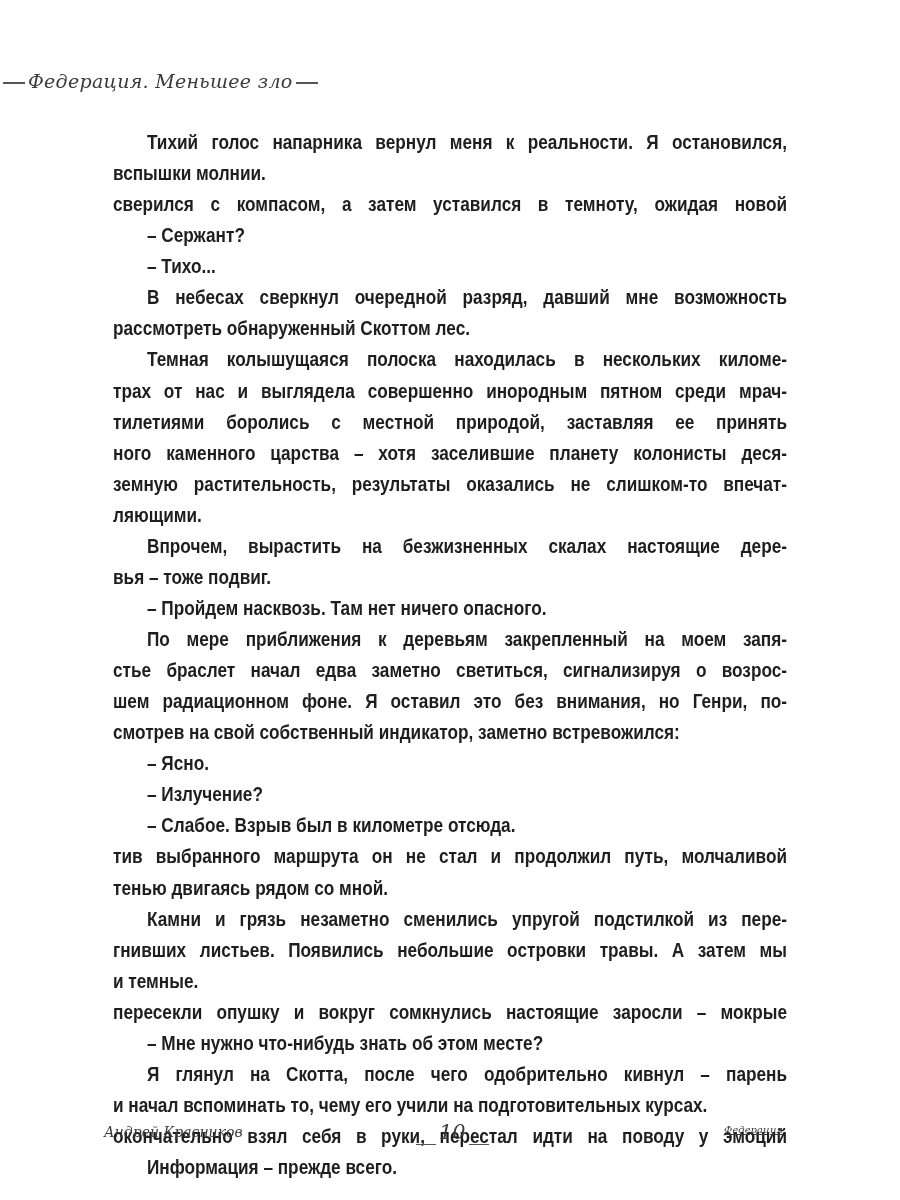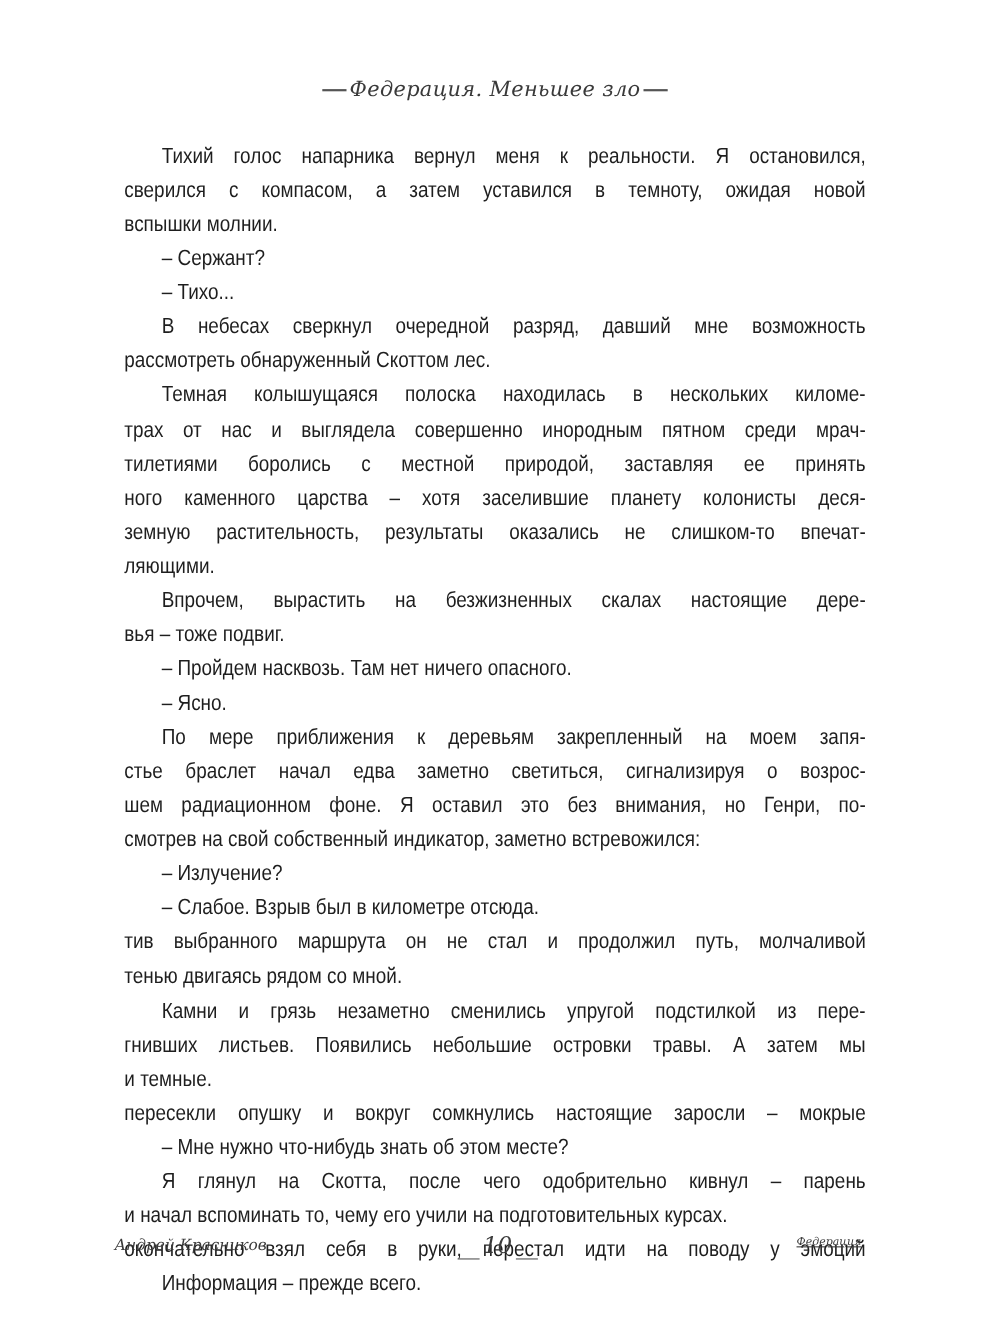--- a/index.html
+++ b/index.html
@@ -12,21 +12,21 @@
       height: 1200px;
       position: relative;
       overflow: hidden;
       color: #1e1e1e;
     }
     .running-head {
       position: absolute;
       top: 70px;
       left: 0;
       width: 900px;
-      text-align: center;
+      text-align: left;
       font-family: "DejaVu Serif", serif;
       font-style: italic;
       font-size: 19px;
       color: #3a3a3a;
       letter-spacing: 0.3px;
       white-space: nowrap;
     }
     .running-head .dash {
       display: inline-block;
       width: 22px;
@@ -45,20 +45,21 @@
       line-height: 31.07px;
     }
     .line {
       display: block;
       height: 31.07px;
       white-space: nowrap;
       overflow: visible;
       text-align: justify;
       text-align-last: justify;
       transform-origin: left center;
+      font-weight: bold;
     }
     .line.last {
       text-align-last: left;
     }
     .line.indent {
       padding-left: 34px;
     }
     .line > span {
       display: inline-block;
       transform: scaleX(0.86);
@@ -115,22 +116,22 @@
 </head>
 <body>
 
 <div class="running-head">
   <span class="dash"></span><span>Федерация. Меньшее зло</span><span class="dash"></span>
 </div>
 
 <div class="body-text" id="body-text">
     <div>
       <div class="line indent"><span>Тихий голос напарника вернул меня к реальности. Я остановился,</span></div>
+      <div class="line last"><span>вспышки молнии.</span></div>
       <div class="line"><span>сверился с компасом, а затем уставился в темноту, ожидая новой</span></div>
-      <div class="line last"><span>вспышки молнии.</span></div>
     </div>
     <div>
       <div class="line indent last"><span>– Сержант?</span></div>
     </div>
     <div>
       <div class="line indent last"><span>– Тихо...</span></div>
     </div>
     <div>
       <div class="line indent"><span>В небесах сверкнул очередной разряд, давший мне возможность</span></div>
       <div class="line last"><span>рассмотреть обнаруженный Скоттом лес.</span></div>
@@ -144,27 +145,27 @@
       <div class="line last"><span>ляющими.</span></div>
     </div>
     <div>
       <div class="line indent"><span>Впрочем, вырастить на безжизненных скалах настоящие дере-</span></div>
       <div class="line last"><span>вья – тоже подвиг.</span></div>
     </div>
     <div>
       <div class="line indent last"><span>– Пройдем насквозь. Там нет ничего опасного.</span></div>
     </div>
     <div>
-      <div class="line indent last"><span>– Ясно.</span></div>
-    </div>
-    <div>
       <div class="line indent"><span>По мере приближения к деревьям закрепленный на моем запя-</span></div>
       <div class="line"><span>стье браслет начал едва заметно светиться, сигнализируя о возрос-</span></div>
       <div class="line"><span>шем радиационном фоне. Я оставил это без внимания, но Генри, по-</span></div>
       <div class="line last"><span>смотрев на свой собственный индикатор, заметно встревожился:</span></div>
+    </div>
+    <div>
+      <div class="line indent last"><span>– Ясно.</span></div>
     </div>
     <div>
       <div class="line indent last"><span>– Излучение?</span></div>
     </div>
     <div>
       <div class="line indent last"><span>– Слабое. Взрыв был в километре отсюда.</span></div>
     </div>
     <div>
       <div class="line"><span>тив выбранного маршрута он не стал и продолжил путь, молчаливой</span></div>
       <div class="line last"><span>тенью двигаясь рядом со мной.</span></div>

